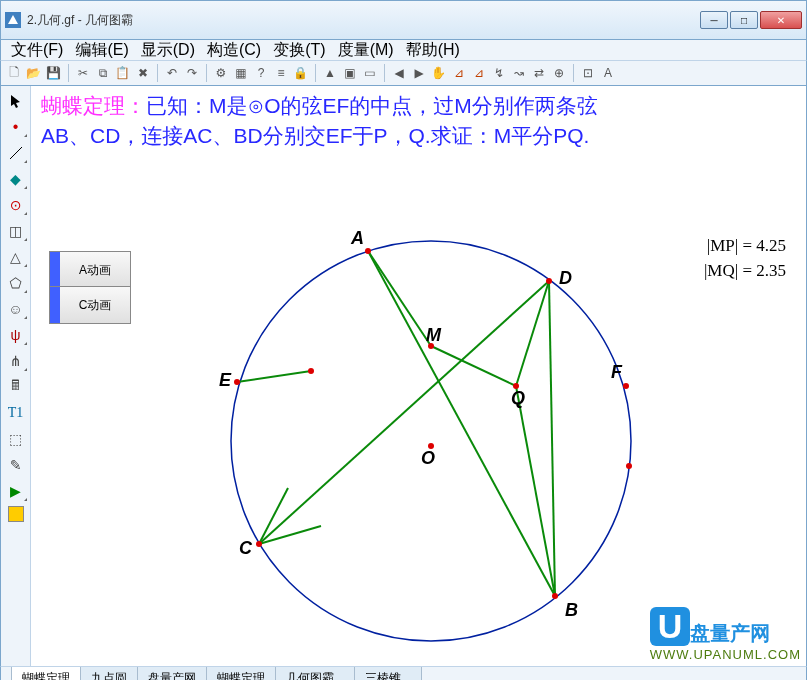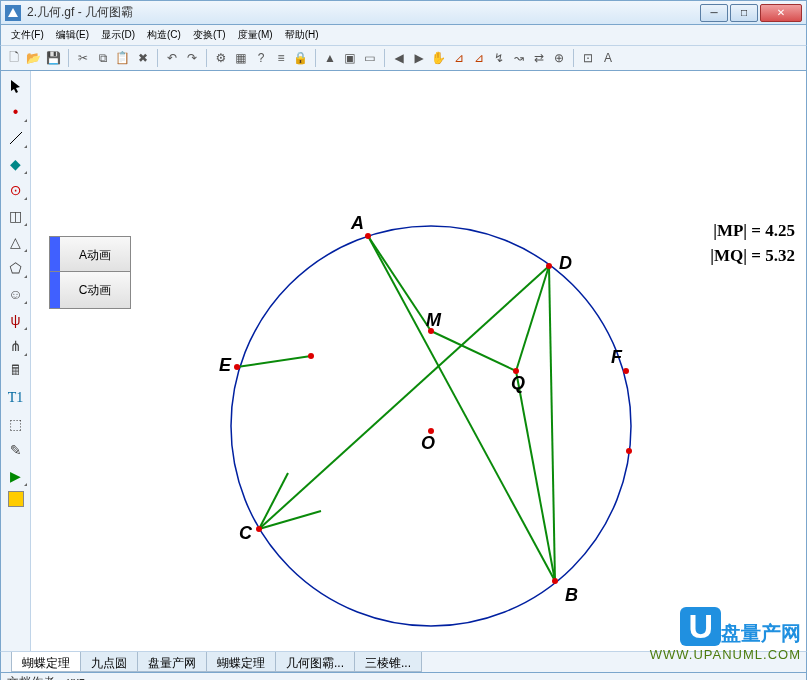--- a/index.html
+++ b/index.html
@@ -1,27 +1,27 @@
 <!DOCTYPE html>
 <html><head>
 <meta charset="utf-8">
 <style>
 * { margin: 0; padding: 0; box-sizing: border-box; font-family: "Microsoft YaHei", SimSun, sans-serif; }
 body { width: 807px; height: 680px; background: #fff; position: relative; overflow: hidden; }
 
 
-.titlebar { height: 25px; background: linear-gradient(to bottom, #f0f6fc, #d7e8f7); border: 1px solid #7ba6cc; display: flex; align-items: center; padding: 0 4px; }
+.titlebar { height: 40px; background: linear-gradient(to bottom, #f0f6fc, #d7e8f7); border: 1px solid #7ba6cc; display: flex; align-items: center; padding: 0 4px; }
 .titlebar .appicon { width: 16px; height: 16px; margin-right: 6px; }
 .titlebar .title { font-size: 12px; color: #333; flex: 1; }
 .titlebar .winbtns { display: flex; gap: 0; }
 .winbtn { width: 28px; height: 18px; border: 1px solid #5a7fa5; border-radius: 2px; margin-left: 2px; display: flex; align-items: center; justify-content: center; font-size: 10px; background: linear-gradient(to bottom, #eaf3fb, #c8def2); cursor: default; }
 .winbtn.close { background: linear-gradient(to bottom, #f0a0a0, #d85050); color: #fff; border-color: #a03030; width: 42px; }
 
 
-.menubar { height: 20px; background: #eef4fa; border-left: 1px solid #7ba6cc; border-right: 1px solid #7ba6cc; display: flex; align-items: center; padding: 0 4px; font-size: 10px; }
+.menubar { height: 20px; background: #eef4fa; border-left: 1px solid #7ba6cc; border-right: 1px solid #7ba6cc; display: flex; align-items: center; padding: 0 4px; font-size: 16px; }
 .menuitem { padding: 2px 6px; cursor: default; }
 
 
 .toolbar { height: 26px; background: #eef4fa; border: 1px solid #7ba6cc; border-top: 1px solid #c0d4e8; display: flex; align-items: center; padding: 0 4px; gap: 2px; overflow: hidden; }
 .tbtn { width: 18px; height: 18px; display: flex; align-items: center; justify-content: center; font-size: 12px; color: #555; cursor: default; }
 .tsep { width: 1px; height: 18px; background: #b0c4d8; margin: 0 3px; }
 
 
 .workarea { position: relative; height: 580px; border-left: 1px solid #7ba6cc; border-right: 1px solid #7ba6cc; background: #fff; display: flex; }
 
@@ -30,35 +30,35 @@
 .ptool { width: 24px; height: 22px; display: flex; align-items: center; justify-content: center; font-size: 14px; color: #444; cursor: default; position: relative; }
 .ptool .tri { position: absolute; bottom: 1px; right: 1px; width: 0; height: 0; border-left: 3px solid transparent; border-bottom: 3px solid #666; }
 
 
 .canvas { flex: 1; position: relative; background: #fff; }
 .theorem { position: absolute; top: 5px; left: 10px; right: 5px; font-size: 21px; line-height: 29px; font-family: SimSun, serif; color: #2828ff; }
 .theorem .tname { color: #ff30ff; }
 .anim-btn { position: absolute; width: 82px; height: 38px; background: linear-gradient(to bottom,#f8f8f8,#e0e0e0); border: 1px solid #888; font-size: 12px; display: flex; align-items: center; cursor: default; }
 .anim-btn .blue { width: 10px; height: 100%; background: #4060ff; }
 .anim-btn .lbl { flex: 1; text-align: center; }
-.measure { position: absolute; right: 11px; font-size: 17px; font-family: "Times New Roman", serif; font-weight: bold; }
+.measure { position: absolute; right: 20px; font-size: 17px; font-family: "Times New Roman", serif; font-weight: normal; }
 
 
 .geo { position: absolute; top: 0; left: 0; }
 
 
 .tabs { height: 22px; background: #eef4fa; border: 1px solid #7ba6cc; border-top: 1px solid #c0d4e8; display: flex; align-items: stretch; padding-left: 10px; font-size: 12px; overflow: hidden; }
 .tab { padding: 3px 10px 8px 10px; border: 1px solid #a8bccf; border-top: none; background: #e0ecf6; margin-right: -1px; cursor: default; white-space: nowrap; }
 .tab.active { background: #fff; }
 
 
 .status { height: 20px; background: #eef4fa; border: 1px solid #7ba6cc; border-top: none; font-size: 12px; color: #333; display: flex; align-items: center; padding-left: 6px; }
 
 
-.watermark { position: absolute; bottom: 18px; right: 6px; text-align: right; pointer-events: none; }
+.watermark { position: absolute; bottom: 18px; right: 6px; text-align: left; pointer-events: none; }
 .watermark .u { font-size: 34px; font-weight: bold; color: #fff; background: #2090e0; border-radius: 6px; padding: 0 8px; display: inline-block; }
 .watermark .txt1 { font-size: 20px; color: #2090e0; font-weight: bold; display: inline-block; vertical-align: middle; }
 .watermark .txt2 { font-size: 13px; color: #4d7c0f; letter-spacing: 1px; }
 </style>
 </head>
 <body>
 
 <div class="titlebar">
   <svg class="appicon" viewBox="0 0 16 16">
       <rect width="16" height="16" fill="#4080c0"></rect>
@@ -153,32 +153,36 @@
     <div class="ptool">⋔<span class="tri"></span></div>
     <div class="ptool">🖩</div>
     <div class="ptool" style="color:#0369a1;font-family:serif">T1</div>
     <div class="ptool">⬚</div>
     <div class="ptool">✎</div>
     <div class="ptool" style="color:#080">▶<span class="tri"></span></div>
     <div class="ptool" style="background:#ffcc00;width:16px;height:16px;border:1px solid #888"></div>
   </div>
 
   <div class="canvas">
+    <div class="theorem">
+      <span class="tname">蝴蝶定理：</span><span>已知：M是⊙O的弦EF的中点，过M分别作两条弦</span><br>
+      <span>AB、CD，连接AC、BD分别交EF于P，Q.求证：M平分PQ.</span>
+    </div>
 
     <div class="anim-btn" style="top:165px;left:18px">
       <div class="blue"></div>
         <div class="lbl">A动画</div>
     </div>
     <div class="anim-btn" style="top:200px;left:18px">
       <div class="blue"></div>
         <div class="lbl">C动画</div>
     </div>
 
     <div class="measure" style="top:150px">|MP| = 4.25</div>
-    <div class="measure" style="top:175px">|MQ| = 5.32</div>
+    <div class="measure" style="top:175px">|MQ| = 2.35</div>
 
     <svg class="geo" width="777" height="580">
       <circle cx="400" cy="355" r="200" fill="none" stroke="#0020a0" stroke-width="1.5"></circle>
 
       <g stroke="#0a8a0a" stroke-width="2" fill="none">
         <line x1="337" y1="165" x2="524" y2="510"></line>
         <line x1="337" y1="165" x2="400" y2="260"></line>
         <line x1="228" y1="458" x2="518" y2="195"></line>
         <line x1="206" y1="296" x2="280" y2="285"></line>
         <line x1="518" y1="195" x2="485" y2="300"></line>

